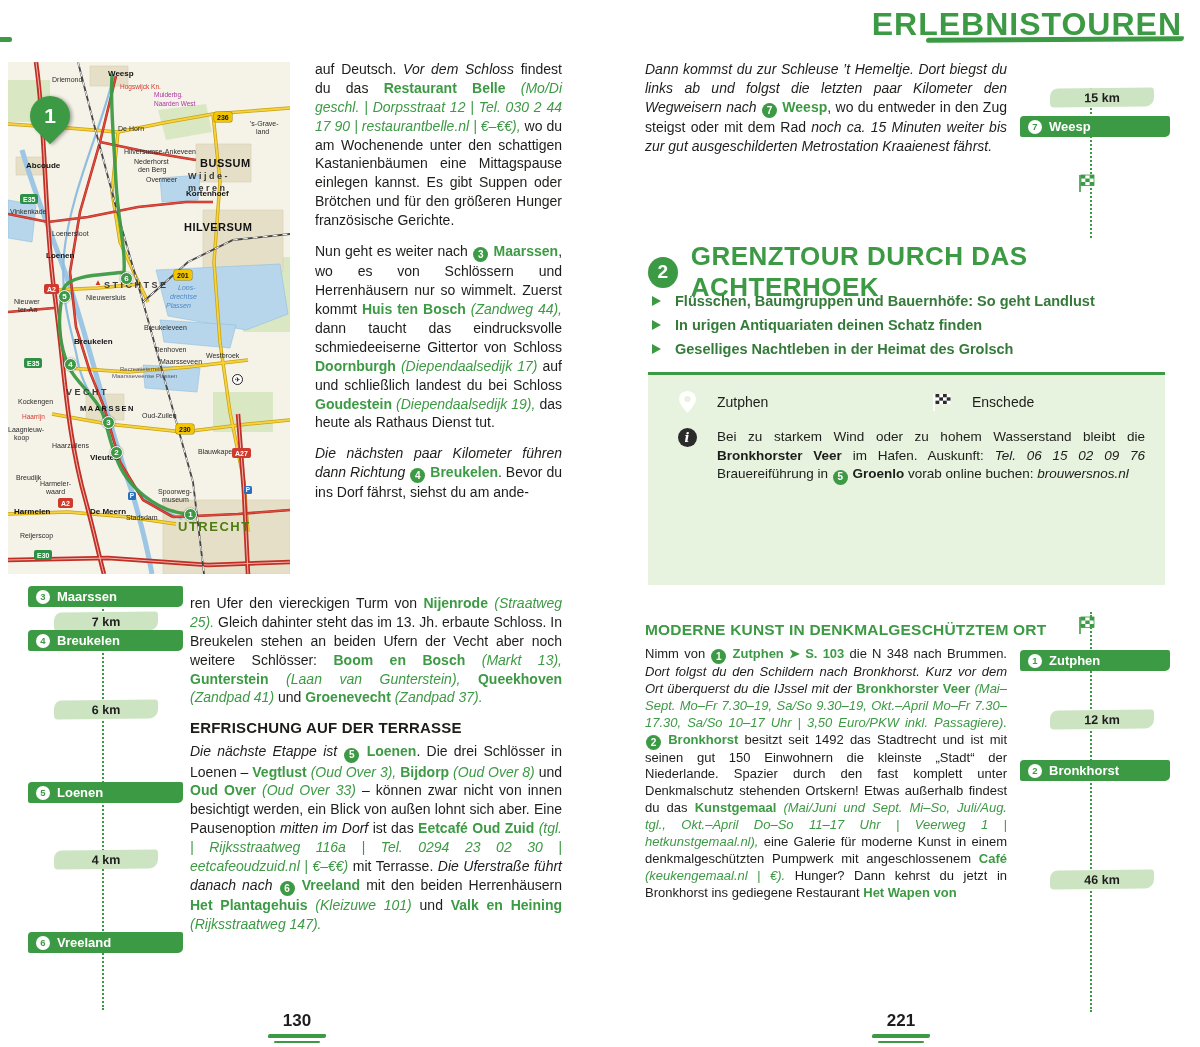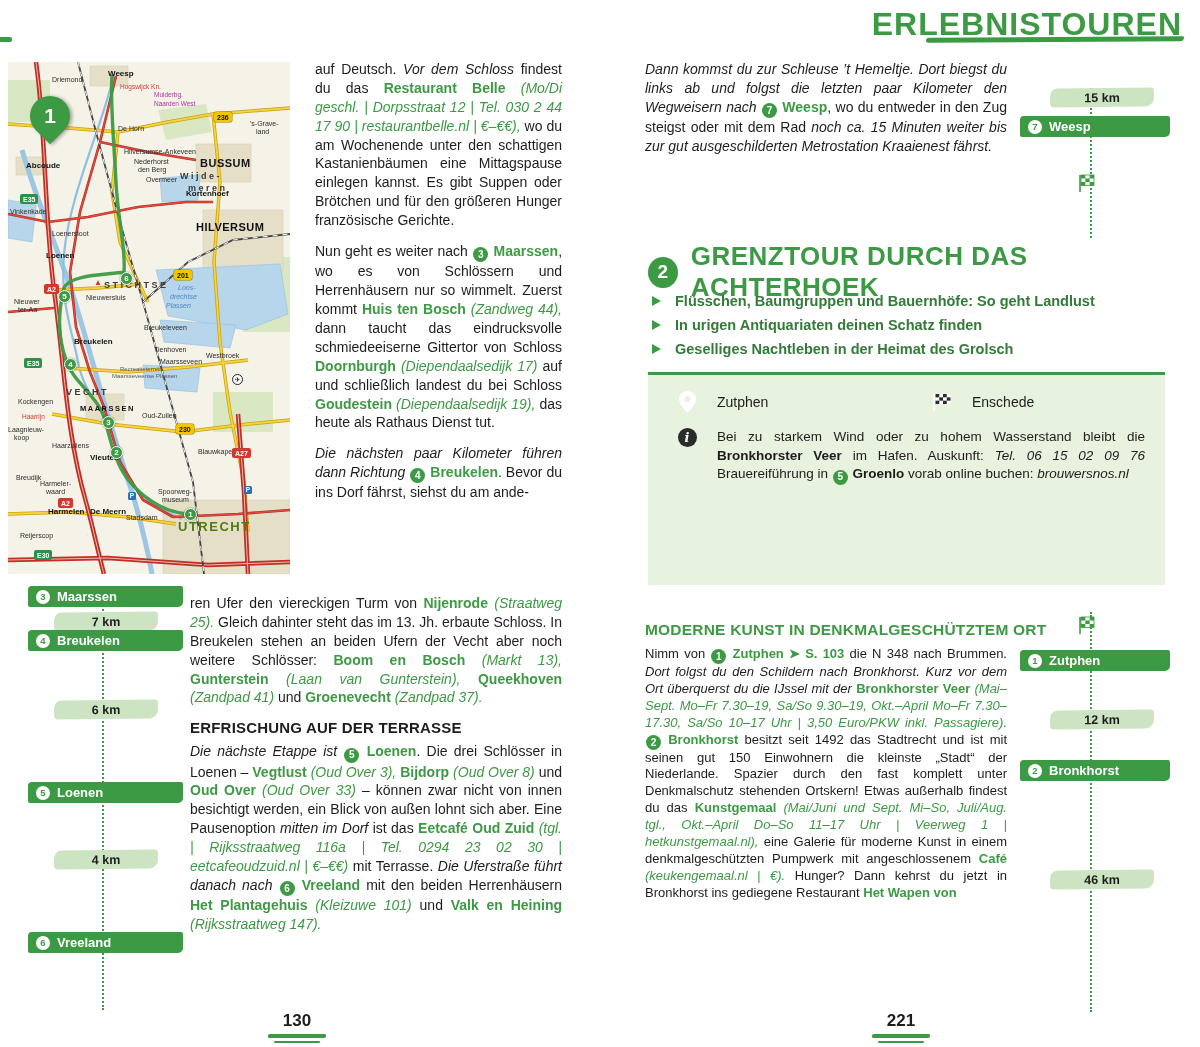--- a/index.html
+++ b/index.html
@@ -164,24 +164,24 @@
         <div class="ml m-mag" style="left: 146px; top: 39px;">Naarden West</div>
         <div class="ml m-s" style="left: 110px; top: 63px;">De Horn</div>
         <div class="ml m-s" style="left: 116px; top: 86px;">Hilversumse-Ankeveen</div>
         <div class="ml m-s" style="left: 242px; top: 58px;">'s-Grave-</div>
         <div class="ml m-s" style="left: 248px; top: 66px;">land</div>
         <div class="ml m-b" style="left: 18px; top: 100px;">Abcoude</div>
         <div class="ml m-s" style="left: 126px; top: 96px;">Nederhorst</div>
         <div class="ml m-s" style="left: 130px; top: 104px;">den Berg</div>
         <div class="ml m-city" style="left: 192px; top: 96px;">BUSSUM</div>
         <div class="ml m-s" style="left: 138px; top: 114px;">Overmeer</div>
-        <div class="ml m-area" style="left: 172px; top: 110px;">Wijde-</div>
+        <div class="ml m-area" style="left: 180px; top: 110px;">Wijde-</div>
         <div class="ml m-area" style="left: 180px; top: 122px;">meren</div>
         <div class="ml m-b" style="left: 178px; top: 128px;">Kortenhoef</div>
-        <div class="ml m-city" style="left: 188px; top: 160px;">HILVERSUM</div>
+        <div class="ml m-city" style="left: 176px; top: 160px;">HILVERSUM</div>
         <div class="ml m-s" style="left: 2px; top: 146px;">Vinkenkade</div>
         <div class="ml m-s" style="left: 44px; top: 168px;">Loenersloot</div>
         <div class="ml m-b" style="left: 38px; top: 190px;">Loenen</div>
         <div class="ml m-tri" style="left: 86px; top: 217px;">▲</div>
         <div class="ml m-area" style="left: 96px; top: 219px;">STICHTSE</div>
         <div class="ml m-s" style="left: 78px; top: 232px;">Nieuwersluis</div>
         <div class="ml m-s" style="left: 6px; top: 236px;">Nieuwer</div>
         <div class="ml m-s" style="left: 10px; top: 244px;">ter-Aa</div>
         <div class="ml m-w" style="left: 170px; top: 222px;">Loos-</div>
         <div class="ml m-w" style="left: 162px; top: 231px;">drechtse</div>
@@ -204,21 +204,21 @@
         <div class="ml m-s" style="left: 44px; top: 380px;">Haarzuilens</div>
         <div class="ml m-b" style="left: 82px; top: 392px;">Vleuten</div>
         <div class="ml m-s" style="left: 190px; top: 386px;">Blauwkapel</div>
         <div class="ml m-s" style="left: 8px; top: 412px;">Breudijk</div>
         <div class="ml m-s" style="left: 32px; top: 418px;">Harmeler-</div>
         <div class="ml m-s" style="left: 38px; top: 426px;">waard</div>
         <div class="ml m-s" style="left: 150px; top: 426px;">Spoorweg-</div>
         <div class="ml m-s" style="left: 154px; top: 434px;">museum</div>
         <div class="ml m-pk" style="left: 236px; top: 424px;">P</div>
         <div class="ml m-pk" style="left: 120px; top: 430px;">P</div>
-        <div class="ml m-b" style="left: 6px; top: 446px; margin-left: 34px;">Harmelen</div>
+        <div class="ml m-b" style="left: 6px; top: 446px;">Harmelen</div>
         <div class="ml m-b" style="left: 82px; top: 446px;">De Meern</div>
         <div class="ml m-s" style="left: 118px; top: 452px;">Stadsdam</div>
         <div class="ml m-citylg" style="left: 170px; top: 458px;">UTRECHT</div>
         <div class="ml m-s" style="left: 12px; top: 470px;">Reijerscop</div>
         <div class="sh sh-g" style="left: 12px; top: 132px;">E35</div>
         <div class="sh sh-y" style="left: 206px; top: 50px;">236</div>
         <div class="sh sh-r" style="left: 36px; top: 222px;">A2</div>
         <div class="sh sh-y" style="left: 166px; top: 208px;">201</div>
         <div class="sh sh-g" style="left: 16px; top: 296px;">E35</div>
         <div class="sh sh-y" style="left: 168px; top: 362px;">230</div>

